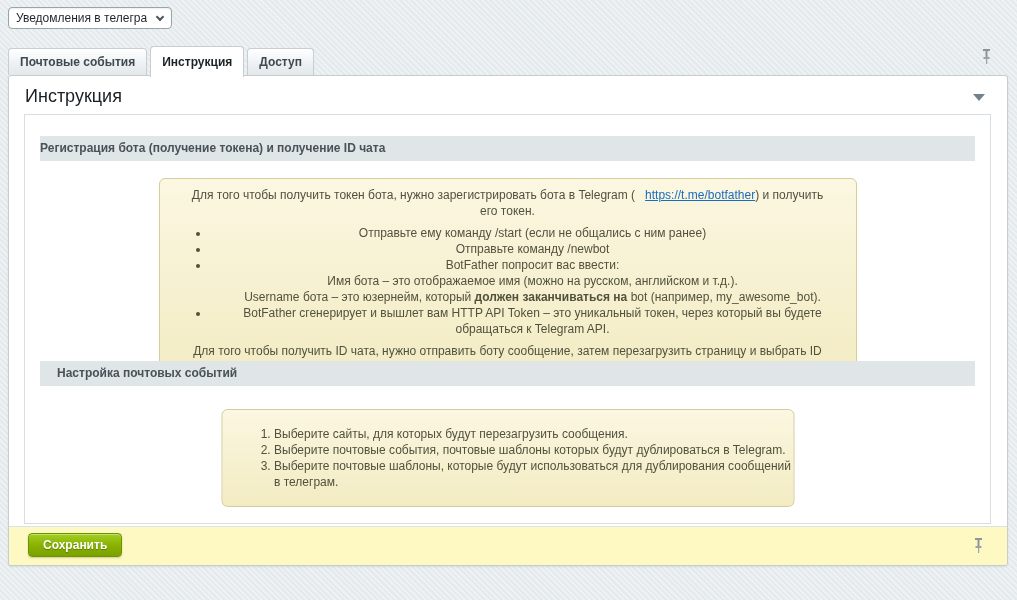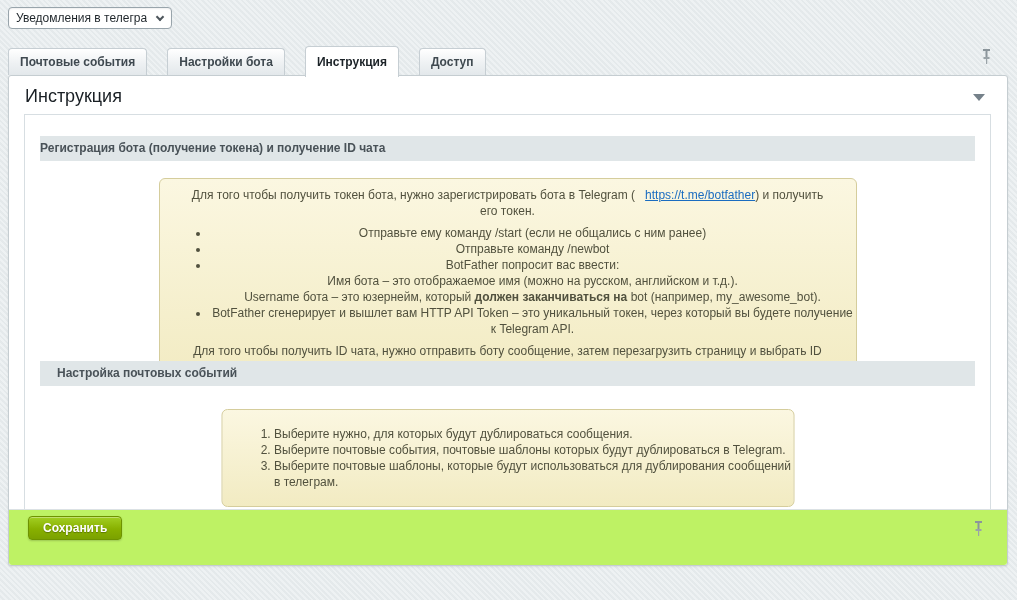--- a/index.html
+++ b/index.html
@@ -24,21 +24,21 @@
   }
   .select-caret {
     position: absolute; right: 9px; top: 7px; width: 6px; height: 6px;
     border-right: 2px solid #4d565c; border-bottom: 2px solid #4d565c;
     transform: rotate(45deg); pointer-events: none;
   }
 
   
   .tabs {
     position: absolute; left: 8px; top: 45px; height: 31px;
-    display: flex; align-items: flex-end; gap: 20px; z-index: 3;
+    display: flex; align-items: flex-end; gap: 3px; z-index: 3;
   }
   .tab {
     height: 27px; line-height: 26px; padding: 0 11px;
     background: linear-gradient(#ffffff, #eef1f3 55%, #e3e8eb);
     border: 1px solid #c6ced3; border-bottom: none;
     border-radius: 4px 4px 0 0;
     font-size: 12px; font-weight: bold; color: #3f4950;
     margin-bottom: 1px; cursor: pointer; white-space: nowrap;
     box-shadow: inset 0 1px 0 #ffffff;
   }
@@ -87,22 +87,22 @@
   }
   .note-1 { top: 63px; width: 698px; padding: 8px 0; }
   .note-2 { top: 294px; width: 573px; padding: 16px 0; }
   .note-center { text-align: center; margin: 0 28px; }
   .note a { color: #1a6cc0; text-decoration: underline; cursor: pointer; margin-left: 10px; }
   .note ul { margin: 6px 0 6px 35px; padding-left: 15px; list-style: disc outside; text-align: center; }
   .note ol { margin: 0 0 0 30px; padding-left: 22px; }
 
   
   .btn-row {
-    position: absolute; left: 0; right: 0; bottom: 0; height: 56px;
-    border-top: 1px solid #dbe1e4; background: #bef264; border-radius: 0 0 3px 3px;
+    position: absolute; left: 0; right: 0; bottom: 0; height: 39px;
+    border-top: 1px solid #dbe1e4; background: #fef9c3; border-radius: 0 0 3px 3px;
   }
   .save-btn {
     position: absolute; left: 19px; top: 6px;
     height: 24px; padding: 0 14px;
     background: linear-gradient(#a2cf23, #88b000 55%, #7ba100);
     border: 1px solid #6e9300; border-radius: 4px;
     font-family: "Liberation Sans", sans-serif;
     font-size: 12px; font-weight: bold; color: #ffffff;
     text-shadow: 0 1px 1px rgba(0,0,0,0.3);
     box-shadow: inset 0 1px 0 rgba(255,255,255,0.35), 0 1px 2px rgba(0,0,0,0.18);
@@ -114,21 +114,20 @@
 
 <div class="select-wrap">
   <select>
     <option selected="">Уведомления в телеграм</option>
   </select>
   <span class="select-caret"></span>
 </div>
 
 <div class="tabs">
   <div class="tab">Почтовые события</div>
-  <div class="tab">Настройки бота</div>
   <div class="tab active">Инструкция</div>
   <div class="tab">Доступ</div>
 </div>
 
 <span class="pin-top"><svg width="11" height="16" viewBox="0 0 11 16">
       <rect x="2" y="0" width="7" height="2" fill="#8b959b"></rect>
       <rect x="4.5" y="2" width="2" height="6" fill="#8b959b"></rect>
       <rect x="2.5" y="8" width="6" height="2" fill="#9aa3a8"></rect>
       <rect x="5" y="10" width="1.2" height="5" fill="#9aa3a8"></rect>
     </svg></span>
@@ -139,30 +138,30 @@
 
   <div class="inner-box">
     <div class="section-bar bar-1">Регистрация бота (получение токена) и получение ID чата</div>
 
     <div class="note note-1">
       <p class="note-center"><span>Для того чтобы получить токен бота, нужно зарегистрировать бота в Telegram (</span><a href="#">https://t.me/botfather</a><span>) и получить его токен.</span></p>
       <ul>
         <li>Отправьте ему команду /start (если не общались с ним ранее)</li>
         <li>Отправьте команду /newbot</li>
         <li><span>BotFather попросит вас ввести:</span><br><span>Имя бота – это отображаемое имя (можно на русском, английском и т.д.).</span><br><span>Username бота – это юзернейм, который </span><b>должен заканчиваться на</b><span> bot (например, my_awesome_bot).</span></li>
-        <li>BotFather сгенерирует и вышлет вам HTTP API Token – это уникальный токен, через который вы будете получение к Telegram API.</li>
+        <li>BotFather сгенерирует и вышлет вам HTTP API Token – это уникальный токен, через который вы будете обращаться к Telegram API.</li>
       </ul>
       <p class="note-center">Для того чтобы получить ID чата, нужно отправить боту сообщение, затем перезагрузить страницу и выбрать ID чата из списка.</p>
     </div>
 
     <div class="section-bar bar-2">Настройка почтовых событий</div>
 
     <div class="note note-2">
       <ol>
-        <li>Выберите нужно, для которых будут дублироваться сообщения.</li>
+        <li>Выберите сайты, для которых будут перезагрузить сообщения.</li>
         <li>Выберите почтовые события, почтовые шаблоны которых будут дублироваться в Telegram.</li>
         <li>Выберите почтовые шаблоны, которые будут использоваться для дублирования сообщений в телеграм.</li>
       </ol>
     </div>
   </div>
 
   <div class="btn-row">
     <button class="save-btn">Сохранить</button>
     <span class="pin-bottom"><svg width="11" height="16" viewBox="0 0 11 16">
           <rect x="2" y="0" width="7" height="2" fill="#8b959b"></rect>

